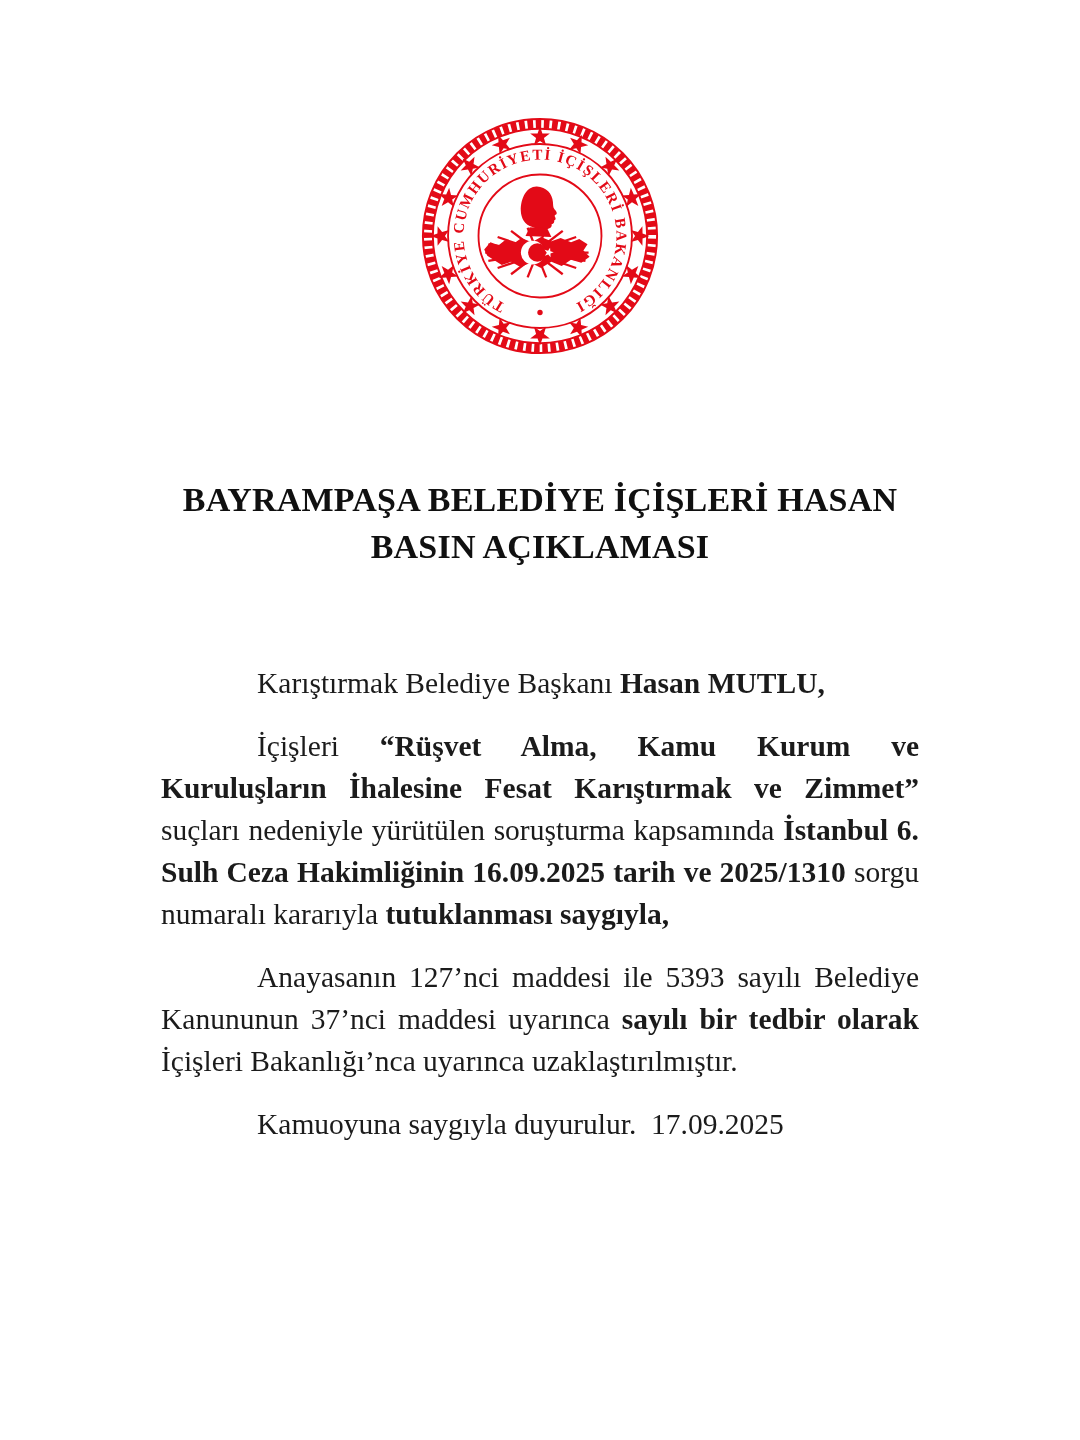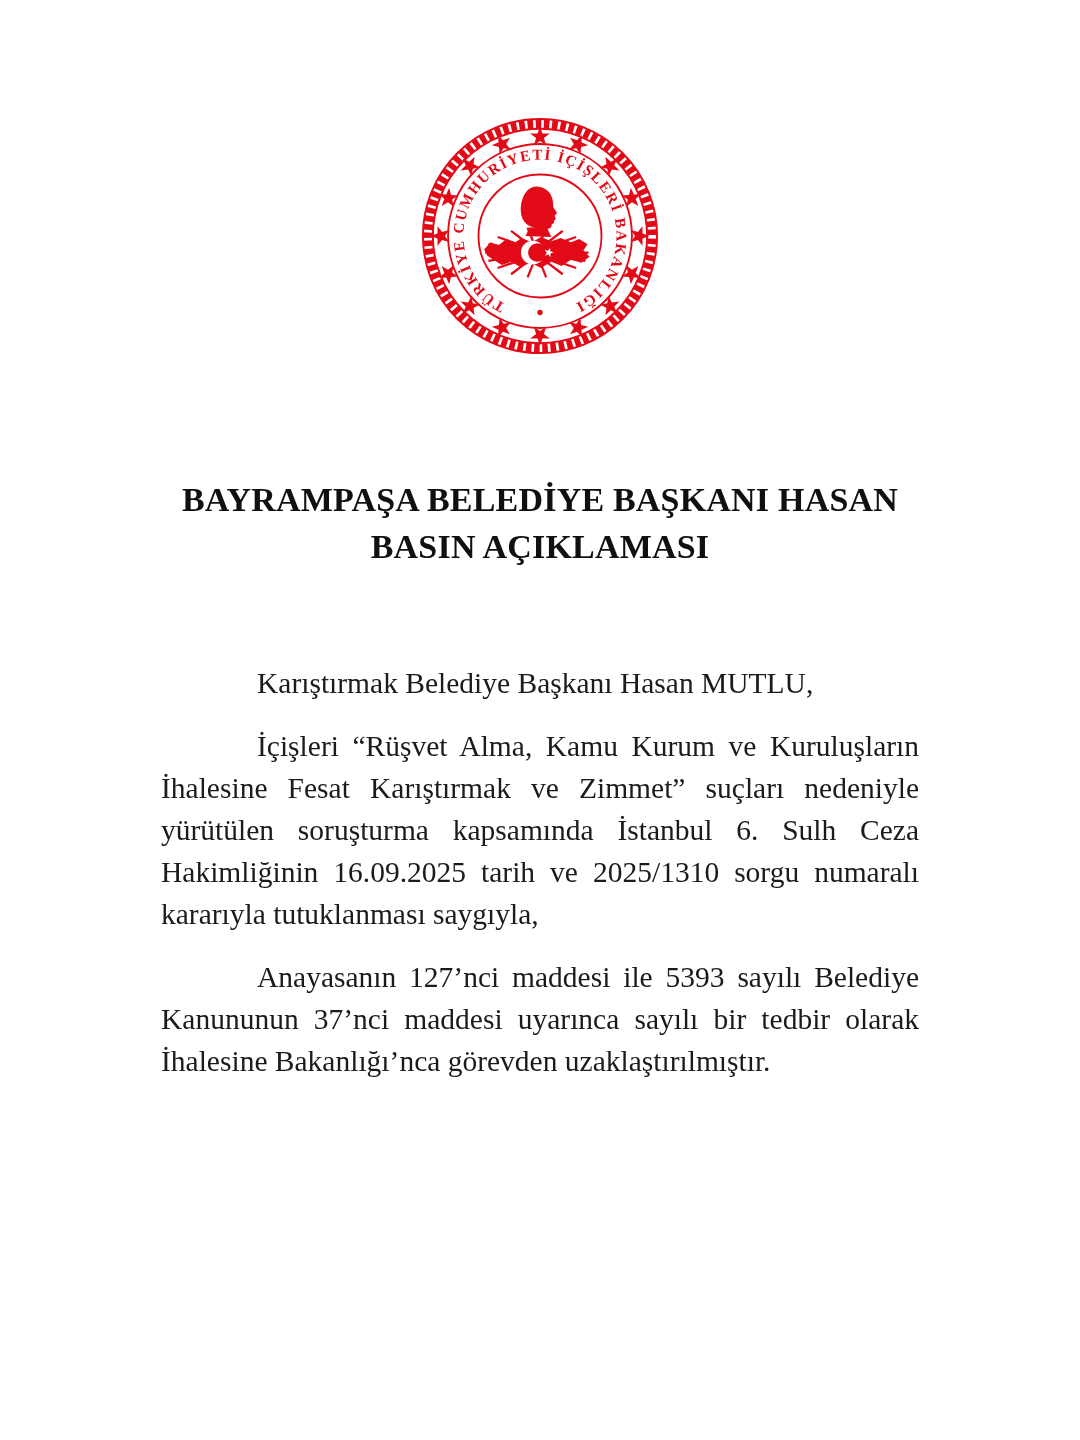--- a/index.html
+++ b/index.html
@@ -55,21 +55,21 @@
     margin:92px auto 0;
     font-size:29.5px;
     line-height:42px;
     text-align:justify;
     text-justify:inter-word;
   }
   .content p{
     margin:0 0 21px;
     text-indent:96px;
   }
-  .content b{font-weight:400;}
+  .content b{font-weight:700;}
 </style>
 </head>
 <body>
 
 <div class="page">
 
   <svg class="seal" viewBox="0 0 240 240" aria-hidden="true">
     <defs>
       <polygon id="star5" points="0,-10 2.35,-3.24 9.51,-3.09 3.8,1.24 5.88,8.09 0,4 -5.88,8.09 -3.8,1.24 -9.51,-3.09 -2.35,-3.24"></polygon>
       <path id="ringPath" d="M 120 194 A 74 74 0 1 1 120 46 A 74 74 0 1 1 120 194" fill="none"></path>
@@ -146,23 +146,24 @@
 
       <g>
         <circle class="wf" cx="113" cy="136" r="11.5"></circle>
         <circle class="rf" cx="117.5" cy="136" r="9"></circle>
         <use href="#star5" class="wf" transform="translate(128.5 136) scale(0.48) rotate(15)"></use>
       </g>
     </g>
   </svg>
 
   <h1 class="doc-title">
-    <div class="title-line">BAYRAMPAŞA BELEDİYE BAŞKANI HASAN</div>
+    <div class="title-line">BAYRAMPAŞA BELEDİYE İÇİŞLERİ HASAN</div>
     <div class="title-line">BASIN AÇIKLAMASI</div>
   </h1>
 
   <div class="content">
     <p><span>Karıştırmak Belediye Başkanı </span><b>Hasan MUTLU,</b></p>
     <p><span>İçişleri </span><b>“Rüşvet Alma, Kamu Kurum ve Kuruluşların İhalesine Fesat Karıştırmak ve Zimmet”</b><span> suçları nedeniyle yürütülen soruşturma kapsamında </span><b>İstanbul 6. Sulh Ceza Hakimliğinin 16.09.2025 tarih ve 2025/1310</b><span> sorgu numaralı kararıyla </span><b>tutuklanması saygıyla,</b></p>
-    <p><span>Anayasanın 127’nci maddesi ile 5393 sayılı Belediye Kanununun 37’nci maddesi uyarınca </span><b>sayılı bir tedbir olarak</b><span> İhalesine Bakanlığı’nca görevden uzaklaştırılmıştır.</span></p>
+    <p><span>Anayasanın 127’nci maddesi ile 5393 sayılı Belediye Kanununun 37’nci maddesi uyarınca </span><b>sayılı bir tedbir olarak</b><span> İçişleri Bakanlığı’nca uyarınca uzaklaştırılmıştır.</span></p>
+    <p><span>Kamuoyuna saygıyla duyurulur.&nbsp; 17.09.2025</span></p>
   </div>
 
 </div>
 
 </body></html>

